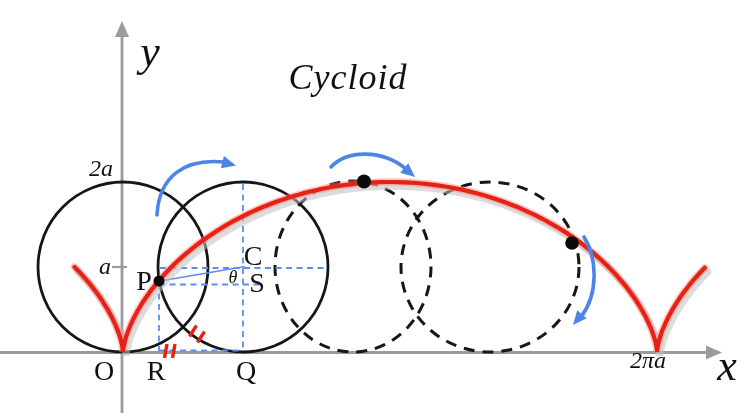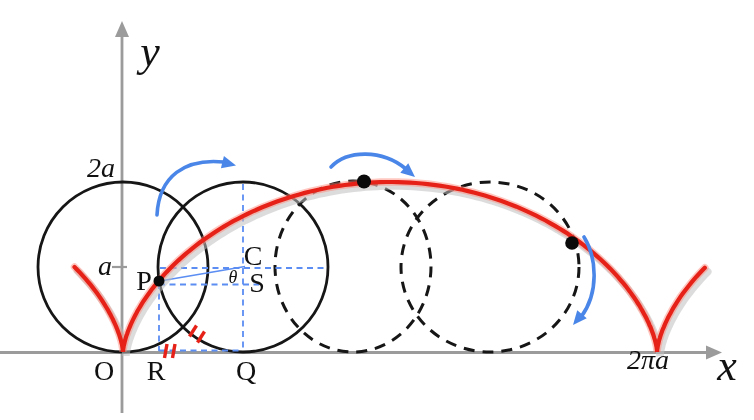--- a/index.html
+++ b/index.html
@@ -8,21 +8,21 @@
     overflow:hidden; font-family:"Liberation Serif","DejaVu Serif",serif;
   }
   .stage svg { position:absolute; left:0; top:0; }
   .lbl {
     position:absolute; transform:translate(-50%,-50%); white-space:nowrap;
     color:#111; line-height:1; user-select:none;
   }
   .it { font-style:italic; }
   .f-title { font-size:36px; letter-spacing:1px; }
   .f-axis  { font-size:44px; }
-  .f-big   { font-size:28px; }
+  .f-big   { font-size:24px; }
   .f-pt    { font-size:28px; }
   .f-theta { font-size:18px; }
 </style>
 </head>
 <body>
 
 <div class="stage">
   <svg id="diagram-svg" width="754" height="420" viewBox="0 0 754 420">
       <line x1="0" y1="352.5" x2="710" y2="352.5" stroke="#9b9b9b" stroke-width="2.8" stroke-linecap="butt"></line>
       <line x1="122" y1="413" x2="122" y2="34" stroke="#9b9b9b" stroke-width="2.8" stroke-linecap="butt"></line>
@@ -51,20 +51,21 @@
       <circle cx="572" cy="243" r="6.8" fill="#0a0a0a"></circle>
       <path d="M 157 215 C 159 176 185 158 224 162" fill="none" stroke="#4a86e8" stroke-width="3.6" stroke-linecap="round"></path>
       <polygon points="236,165.5 220.9159440794181,168.1289269645158 223.915775584854,156.09725995869348" fill="#4a86e8"></polygon>
       <path d="M 331 167 C 347 150 382 149 406 169" fill="none" stroke="#4a86e8" stroke-width="3.6" stroke-linecap="round"></path>
       <polygon points="415,177 400.2900946162777,172.7504490117261 408.26066097639085,163.25149791705078" fill="#4a86e8"></polygon>
       <path d="M 584 237 C 597 258 599 293 581 317" fill="none" stroke="#4a86e8" stroke-width="3.6" stroke-linecap="round"></path>
       <polygon points="573,325 577.2495509882739,310.2900946162777 586.7485020829491,318.26066097639085" fill="#4a86e8"></polygon>
     </svg>
 
   <div class="lbl it f-axis" style="left:150px; top:52px;">y</div>
+  <div class="lbl it f-title" style="left:348px; top:77px;">Cycloid</div>
   <div class="lbl it f-big" style="left:101px; top:168px;">2a</div>
   <div class="lbl it f-big" style="left:105px; top:266px;">a</div>
   <div class="lbl f-pt" style="left:144px; top:281px;">P</div>
   <div class="lbl f-pt" style="left:253px; top:256px;">C</div>
   <div class="lbl f-pt" style="left:257px; top:283px;">S</div>
   <div class="lbl it f-theta" style="left:233px; top:277px;">θ</div>
   <div class="lbl f-pt" style="left:104px; top:371px;">O</div>
   <div class="lbl f-pt" style="left:156px; top:371px;">R</div>
   <div class="lbl f-pt" style="left:246px; top:371px;">Q</div>
   <div class="lbl it f-big" style="left:648px; top:360px;">2πa</div>

